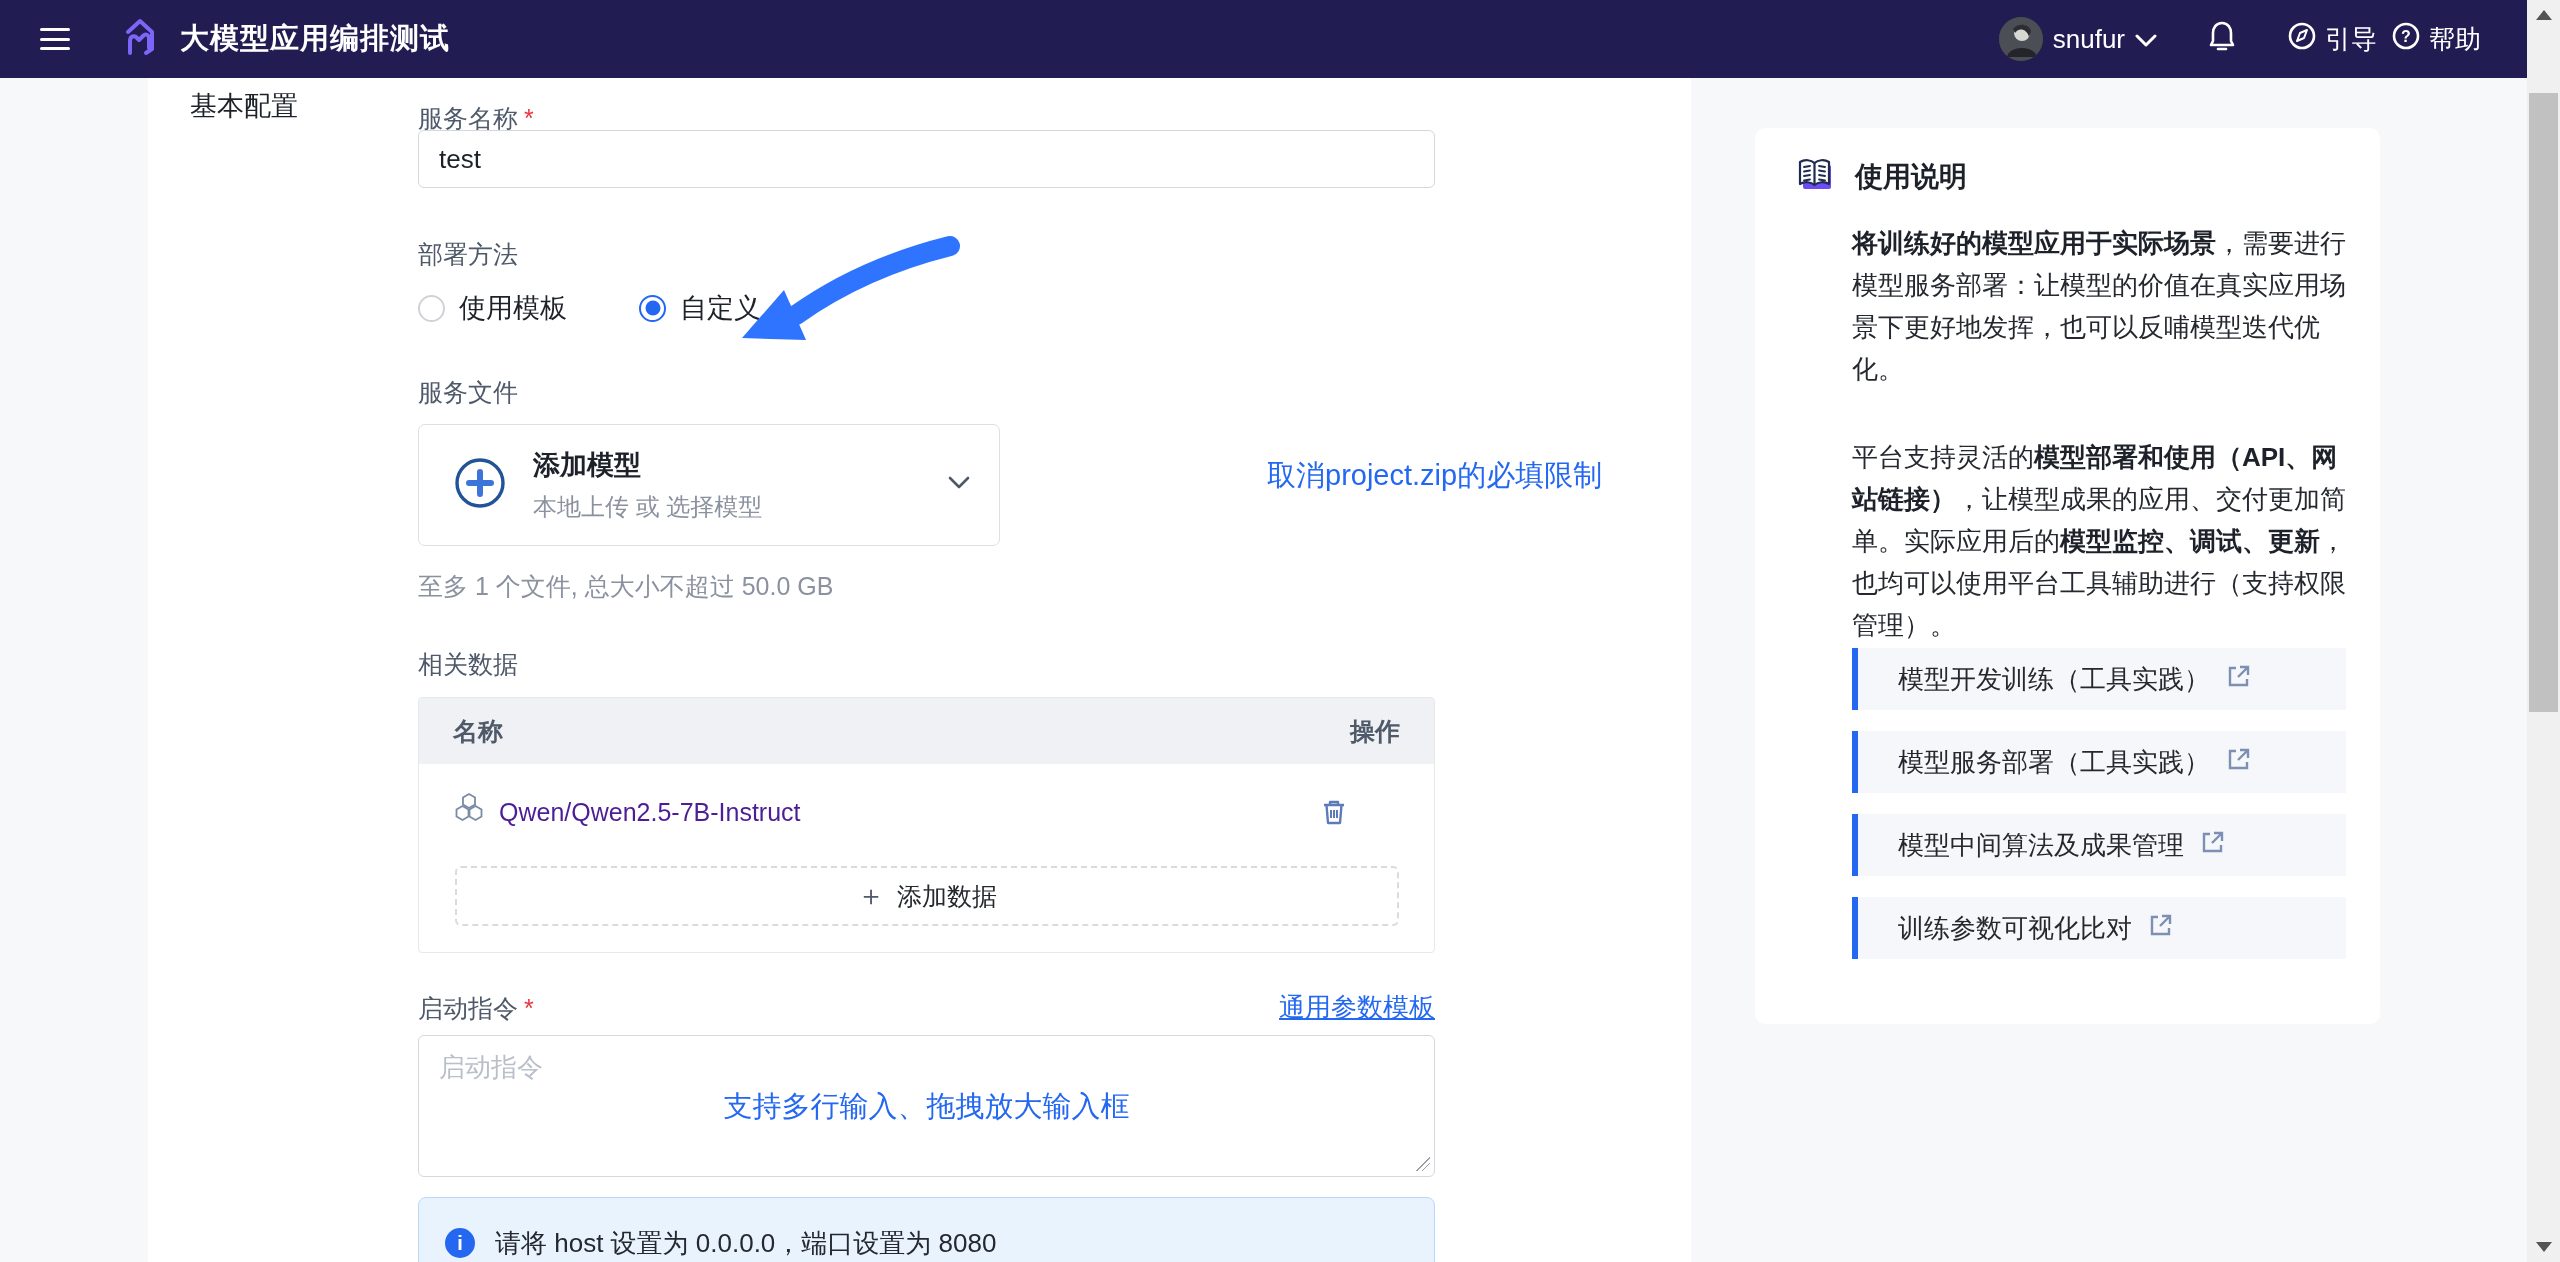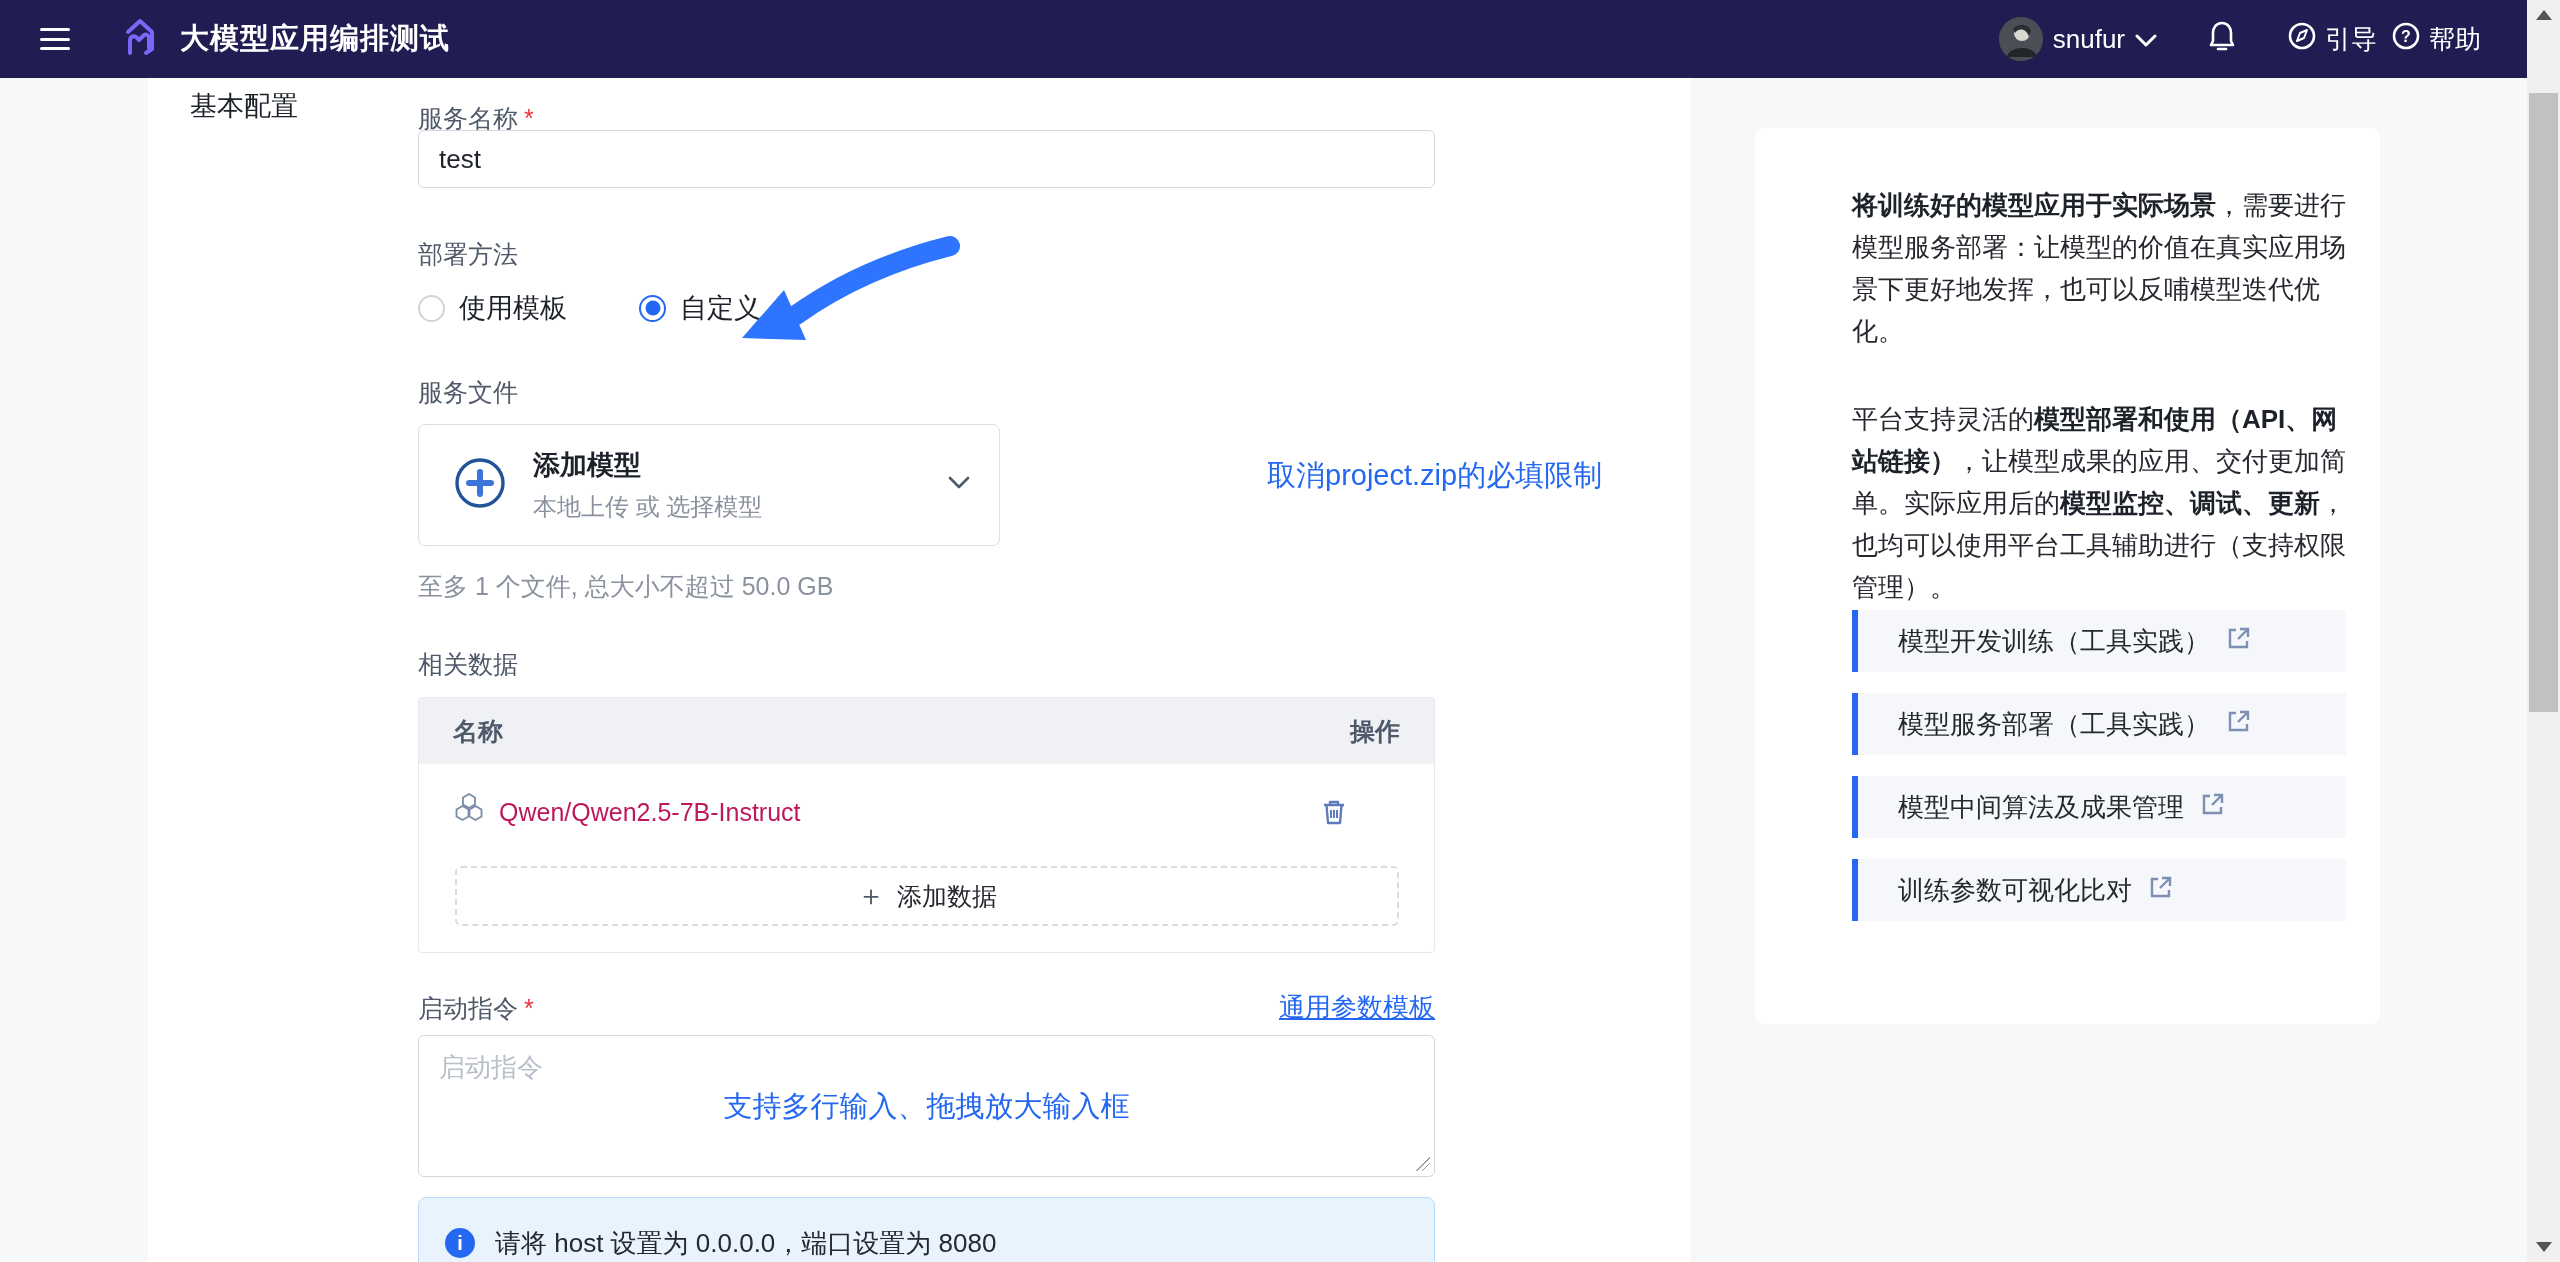--- a/index.html
+++ b/index.html
@@ -55,21 +55,21 @@
   .upload-chevron { margin-left:auto; color:#4e5969; }
 
   .cancel-link { position:absolute; left:849px; top:378px; font-size:29px; color:#2468f2; cursor:pointer; white-space:nowrap; }
   .limit-hint { position:absolute; left:0; top:492px; font-size:25px; color:#8a919f; }
 
   .lbl-related { position:absolute; left:0; top:570px; }
   .data-table { position:absolute; left:0; top:619px; width:1017px; border:1px solid #e6e8eb; border-radius:4px; overflow:hidden; background:#fff; }
   .dt-header { height:66px; background:#eff1f4; display:flex; align-items:center; padding:0 34px; font-size:25px; font-weight:bold; color:#4e5969; }
   .dt-col-op { margin-left:auto; }
   .dt-body { padding:22px 34px 26px 34px; }
-  .dt-row { display:flex; align-items:center; height:52px; font-size:25px; color:#be185d; }
+  .dt-row { display:flex; align-items:center; height:52px; font-size:25px; color:#4c1d95; }
   .dt-row-name { display:flex; align-items:center; gap:14px; }
   .dt-trash { margin-left:auto; margin-right:52px; cursor:pointer; display:flex; }
   .dt-add { margin-top:28px; margin-left:2px; width:944px; height:60px; border:2px dashed #d9dcdf; border-radius:6px;
             display:flex; align-items:center; justify-content:center; gap:12px; font-size:25px; color:#25282e; cursor:pointer; background:#fff; }
   .dt-add .plus { font-size:28px; color:#4e5969; }
 
   .start-row { position:absolute; left:0; top:912px; width:1017px; display:flex; align-items:flex-end; }
   .tpl-link { margin-left:auto; font-size:26px; color:#2468f2; text-decoration:underline; cursor:pointer; }
   .cmd-wrap { position:absolute; left:0; top:957px; width:1017px; height:142px; }
   .cmd-area { width:1017px; height:142px; border:1px solid #d4d7db; border-radius:6px; resize:none; font-family:inherit;
@@ -258,20 +258,31 @@
 
       <div class="info-alert">
         <i class="info-icon">i</i>
         <span class="info-text">请将 host 设置为 0.0.0.0，端口设置为 8080</span>
       </div>
 
     </div>
   </div>
 
   <div class="usage-card">
+    <div class="usage-head">
+      <span>
+        <svg width="38" height="36" viewBox="0 0 38 36">
+          <rect x="6" y="8" width="28" height="24" rx="2" fill="#6c4cf5"></rect>
+          <path d="M3 5 C8 2 14 3 17.5 6 C21 3 27 2 32 5 V27 C27 24 21 25 17.5 28 C14 25 8 24 3 27 Z" fill="#fff" stroke="#1d2b50" stroke-width="2.2" stroke-linejoin="round"></path>
+          <path d="M17.5 6 V28" stroke="#1d2b50" stroke-width="2.2"></path>
+          <path d="M7 10 L13 9 M7 14.5 L13 13.5 M7 19 L13 18 M7 23.5 L13 22.5 M22 9 L28 10 M22 13.5 L28 14.5 M22 18 L28 19 M22 22.5 L28 23.5" stroke="#1d2b50" stroke-width="1.8" stroke-linecap="round"></path>
+        </svg>
+      </span>
+      <span class="usage-title">使用说明</span>
+    </div>
 
     <p class="usage-p usage-p1"><b>将训练好的模型应用于实际场景</b><span>，需要进行模型服务部署：让模型的价值在真实应用场景下更好地发挥，也可以反哺模型迭代优化。</span></p>
 
     <p class="usage-p usage-p2"><span>平台支持灵活的</span><b>模型部署和使用（API、网站链接）</b><span>，让模型成果的应用、交付更加简单。实际应用后的</span><b>模型监控、调试、更新</b><span>，也均可以使用平台工具辅助进行（支持权限管理）。</span></p>
 
     <div class="usage-links">
       <div class="usage-link">
         <span>模型开发训练（工具实践）</span>
         <span>
           <svg width="26" height="26" viewBox="0 0 26 26">

